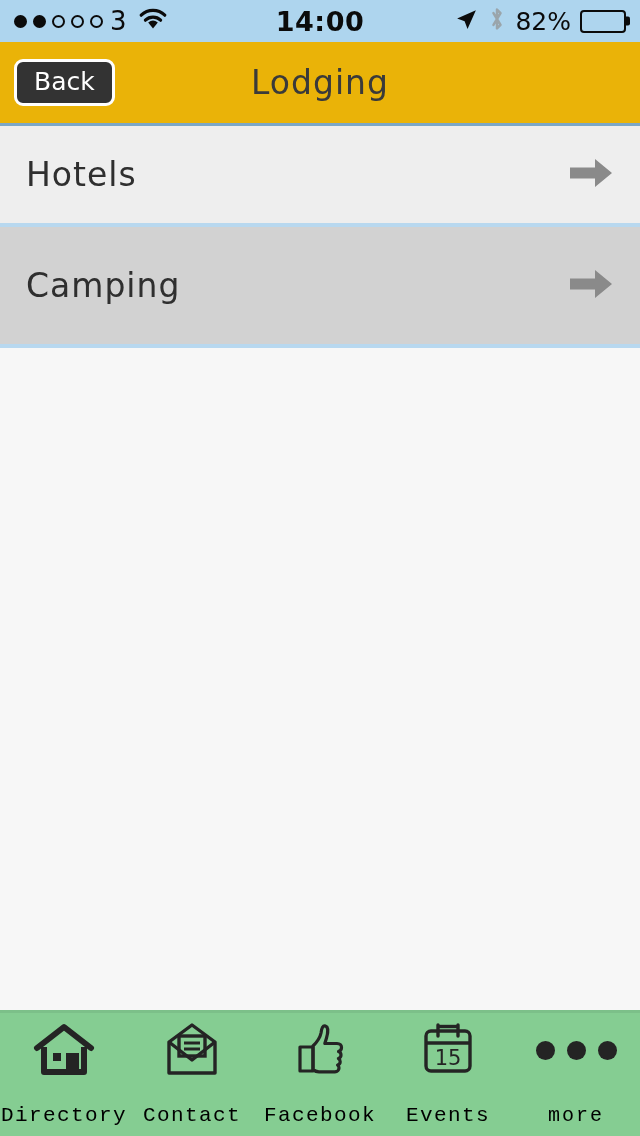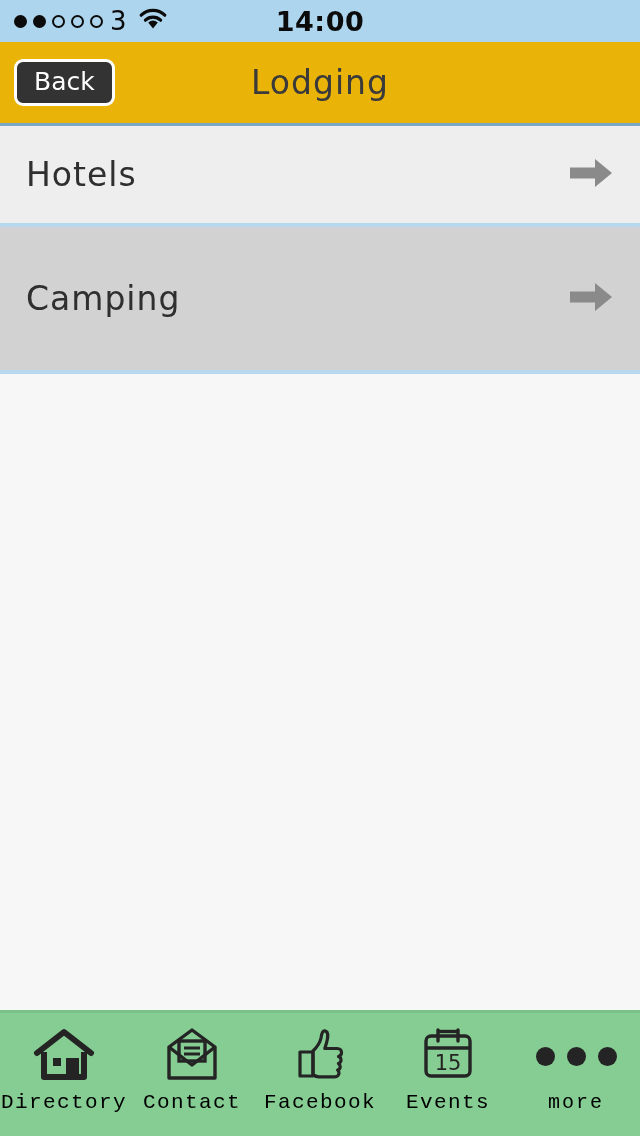--- a/index.html
+++ b/index.html
@@ -77,41 +77,41 @@
   
   .list { flex:0 0 auto; }
   .row {
     position:relative;
     display:flex; align-items:center;
     padding:0 26px;
     border-bottom:4px solid #b8d8ef;
     cursor:pointer;
   }
   .row.plain { background:#eeeeee; height:101px; }
-  .row.selected { background:#d2d2d2; height:147px; }
+  .row.selected { background:#d2d2d2; height:121px; }
   .row-label {
     font-size:33px; color:#2f2f2f; letter-spacing:1px;
     font-family:"DejaVu Sans", sans-serif;
   }
   .row-arrow { margin-left:auto; display:block; }
 
   .content-fill { flex:1 1 auto; background:#f7f7f7; }
 
   
   .tabbar {
     flex:0 0 126px; height:126px;
     background:#85cd92;
     border-top:3px solid #7cc089;
     display:flex; align-items:stretch;
   }
   .tab {
     flex:1 1 0;
     display:flex; flex-direction:column;
-    align-items:center; justify-content:flex-end;
-    padding-bottom:23px;
+    align-items:center; justify-content:space-between;
+    padding-bottom:10px;
     cursor:pointer;
   }
   .tab-icon {
     height:74px; display:flex; align-items:center; justify-content:center;
   }
   .tab-label {
     font-size:21px; color:#000000; letter-spacing:1.4px;
     font-family:Liberation Mono, monospace; line-height:1;
   }
   .tab-label.more { font-size:20px; letter-spacing:2px; }
@@ -137,20 +137,34 @@
         <svg width="30" height="24" viewBox="0 0 30 24">
           <path d="M15 21.5 L10.2 15.4 A7.8 7.8 0 0 1 19.8 15.4 Z" fill="#0b0b0b"></path>
           <path d="M3.2 8.2 A17 17 0 0 1 26.8 8.2" fill="none" stroke="#0b0b0b" stroke-width="3.2" stroke-linecap="round"></path>
           <path d="M7.4 13.2 A11 11 0 0 1 22.6 13.2" fill="none" stroke="#0b0b0b" stroke-width="3.2" stroke-linecap="round"></path>
         </svg>
       </span>
     </div>
 
     <div class="sb-center">14:00</div>
 
+    <div class="sb-right">
+      <span>
+        <svg width="25" height="25" viewBox="0 0 24 24">
+          <path d="M21 3 L3 11 L10.2 13.6 L13 21 Z" fill="#0b0b0b"></path>
+        </svg>
+      </span>
+      <span>
+        <svg width="18" height="26" viewBox="0 0 14 22">
+          <path d="M4 6 L10 16 L7 19 L7 3 L10 6 L4 16" fill="none" stroke="#9aa5ab" stroke-width="2.1" stroke-linejoin="round" stroke-linecap="round"></path>
+        </svg>
+      </span>
+      <span class="batt-pct">82%</span>
+      <span class="battery"><span class="fill"></span></span>
+    </div>
   </div>
 
   <div class="navbar">
     <button class="back-btn">Back</button>
     <div class="nav-title">Lodging</div>
   </div>
 
   <div class="list">
 
     <div class="row plain">

